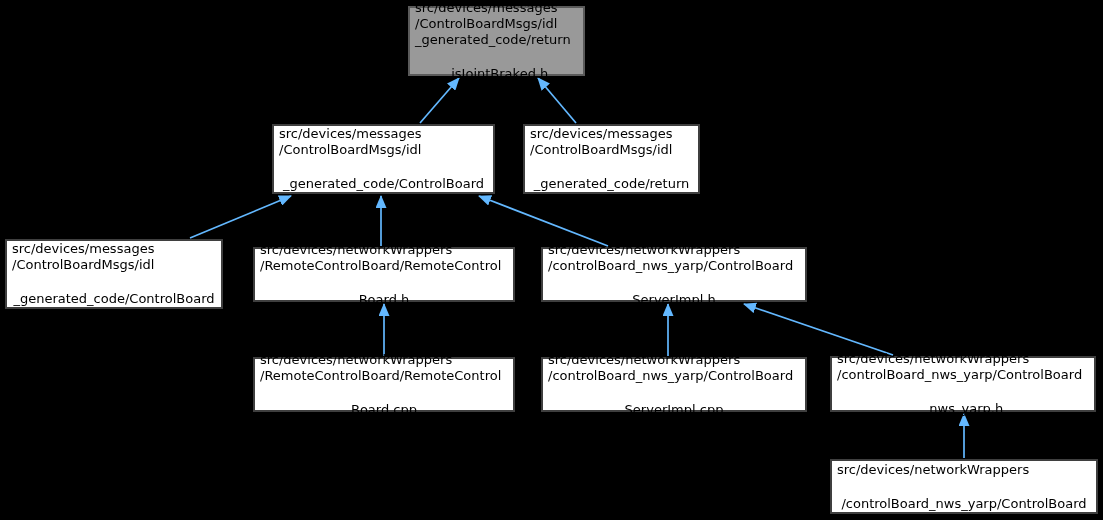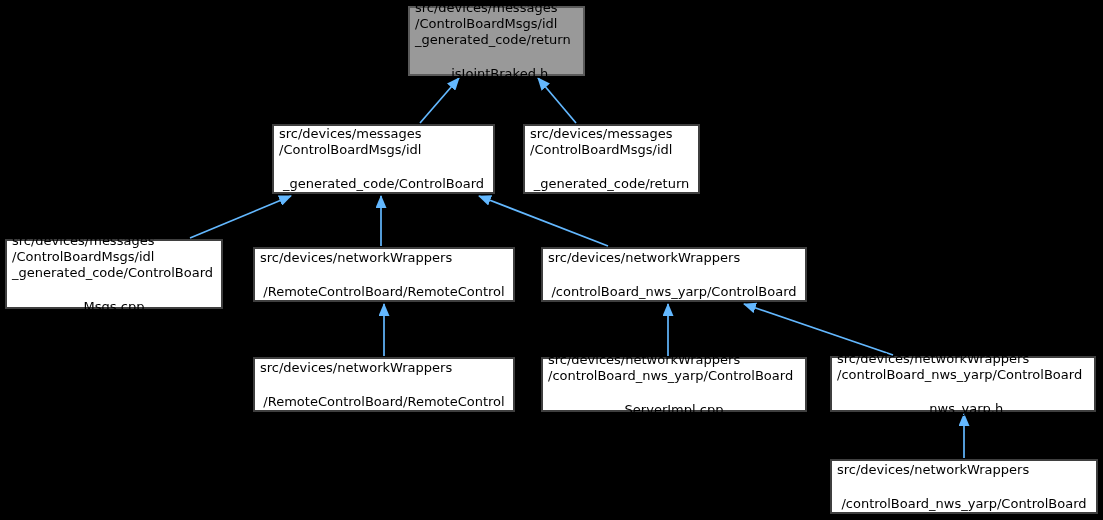--- a/index.html
+++ b/index.html
@@ -84,33 +84,35 @@
       </div>
       <div class="node" title="src/devices/messages/ControlBoardMsgs/idl_generated_code/return_isJointBraked.cpp" style="left: 523px; top: 124px; width: 177px; height: 70px;">
         <div class="ln">src/devices/messages</div>
         <div class="ln">/ControlBoardMsgs/idl</div>
         <div class="ln">_generated_code/return</div>
       </div>
       <div class="node" title="src/devices/messages/ControlBoardMsgs/idl_generated_code/ControlBoardMsgs.cpp" style="left: 5px; top: 239px; width: 218px; height: 70px;">
         <div class="ln">src/devices/messages</div>
         <div class="ln">/ControlBoardMsgs/idl</div>
         <div class="ln">_generated_code/ControlBoard</div>
-        <div class="ln">Msgs.cpp</div>
       </div>
       <div class="node" title="src/devices/networkWrappers/RemoteControlBoard/RemoteControlBoard.h" style="left: 253px; top: 247px; width: 262px; height: 55px;">
         <div class="ln">src/devices/networkWrappers</div>
         <div class="ln">/RemoteControlBoard/RemoteControl</div>
+        <div class="ln">Board.h</div>
       </div>
       <div class="node" title="src/devices/networkWrappers/controlBoard_nws_yarp/ControlBoardServerImpl.h" style="left: 541px; top: 247px; width: 266px; height: 55px;">
         <div class="ln">src/devices/networkWrappers</div>
         <div class="ln">/controlBoard_nws_yarp/ControlBoard</div>
+        <div class="ln">ServerImpl.h</div>
       </div>
       <div class="node" title="src/devices/networkWrappers/RemoteControlBoard/RemoteControlBoard.cpp" style="left: 253px; top: 357px; width: 262px; height: 55px;">
         <div class="ln">src/devices/networkWrappers</div>
         <div class="ln">/RemoteControlBoard/RemoteControl</div>
+        <div class="ln">Board.cpp</div>
       </div>
       <div class="node" title="src/devices/networkWrappers/controlBoard_nws_yarp/ControlBoardServerImpl.cpp" style="left: 541px; top: 357px; width: 266px; height: 55px;">
         <div class="ln">src/devices/networkWrappers</div>
         <div class="ln">/controlBoard_nws_yarp/ControlBoard</div>
         <div class="ln">ServerImpl.cpp</div>
       </div>
       <div class="node" title="src/devices/networkWrappers/controlBoard_nws_yarp/ControlBoard_nws_yarp.h" style="left: 830px; top: 356px; width: 266px; height: 56px;">
         <div class="ln">src/devices/networkWrappers</div>
         <div class="ln">/controlBoard_nws_yarp/ControlBoard</div>
         <div class="ln">_nws_yarp.h</div>

